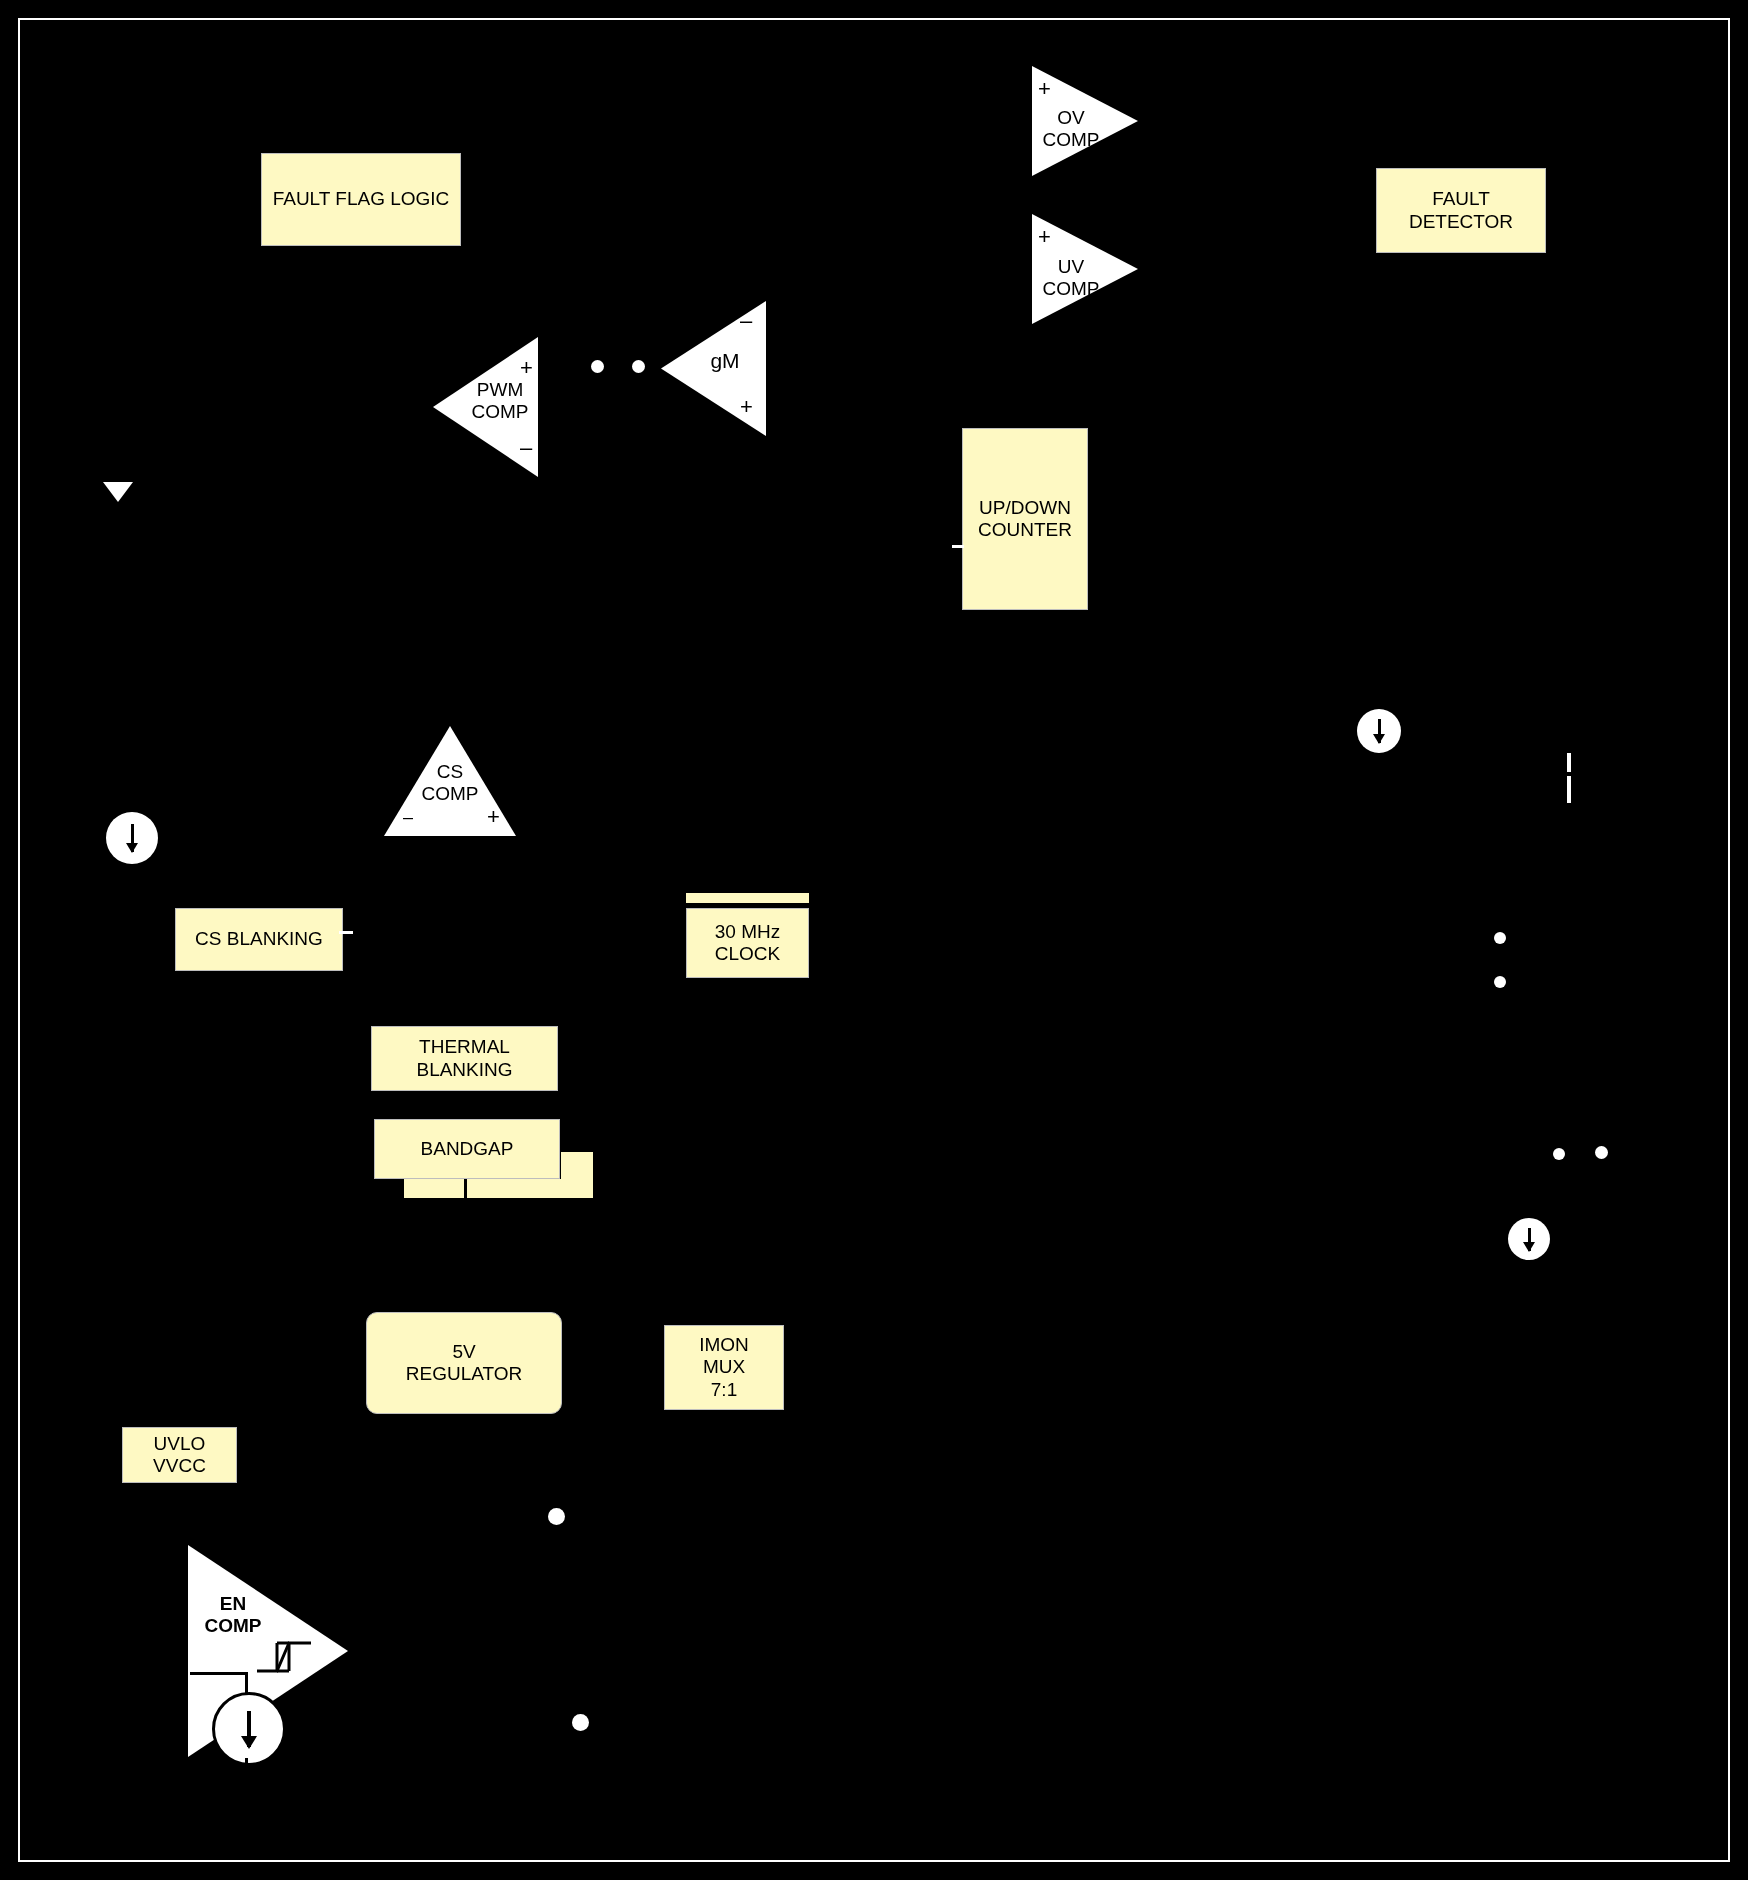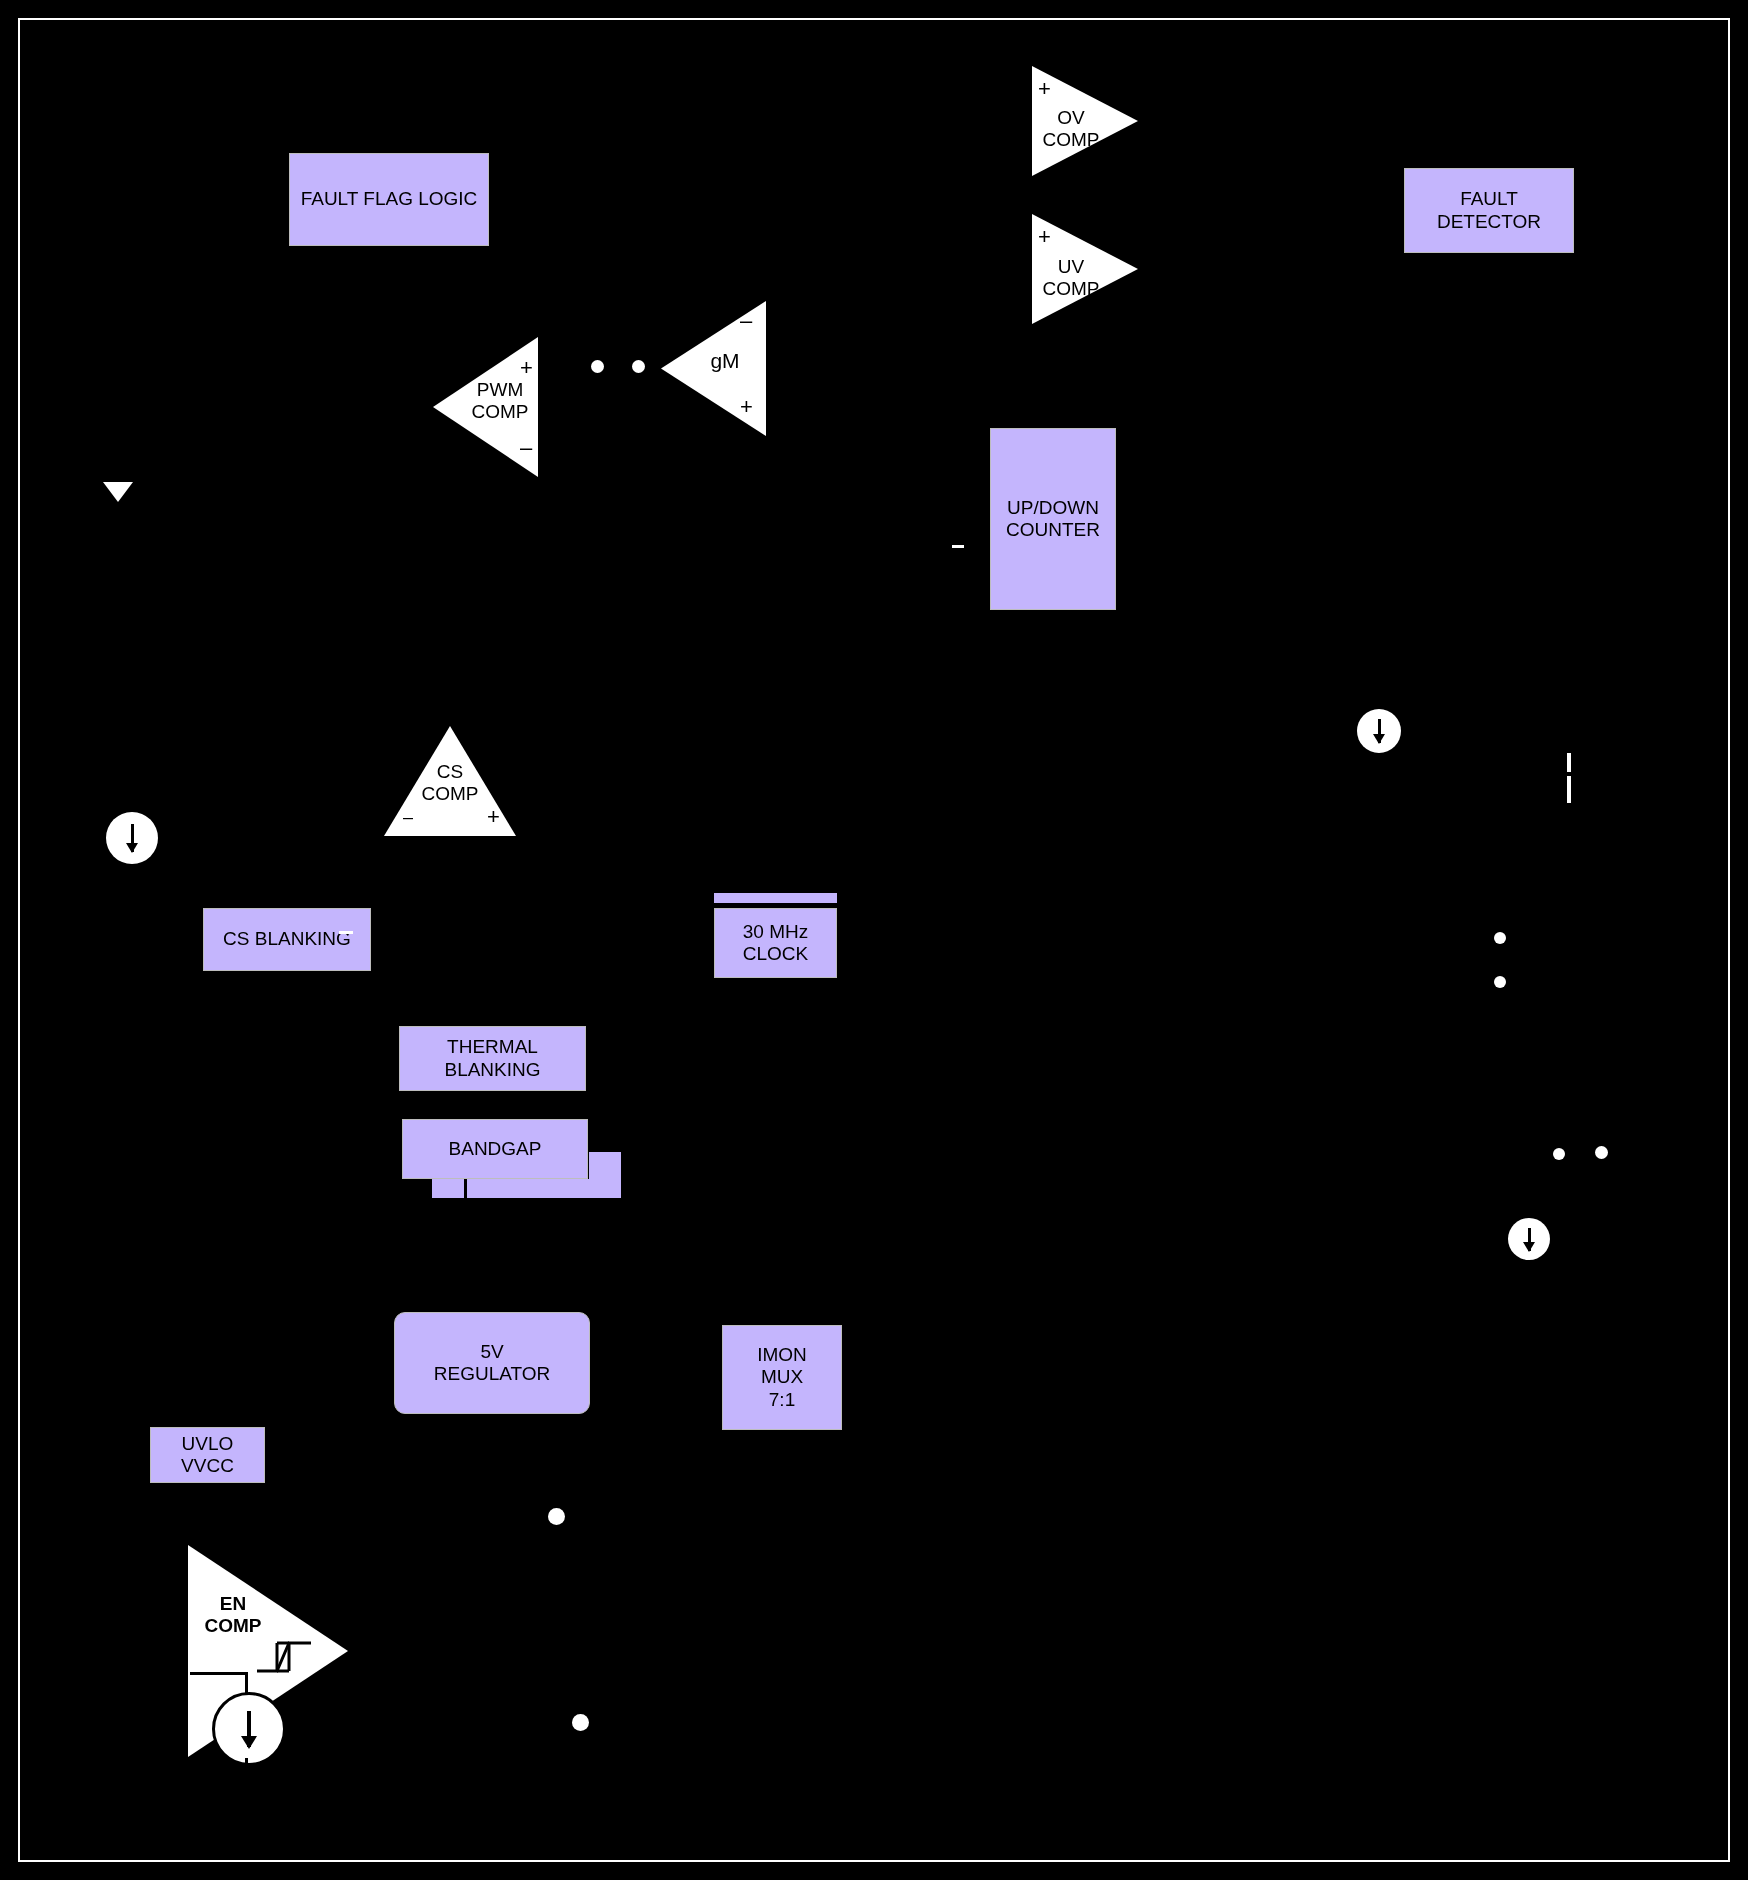--- a/index.html
+++ b/index.html
@@ -16,32 +16,31 @@
   #frame{
     position:absolute;
     left:18px; top:18px;
     width:1712px; height:1844px;
     border:2px solid #ffffff;
     box-sizing:border-box;
     pointer-events:none;
   }
   .blk{
     position:absolute;
-    background:#c4b5fd;
+    background:#fef9c3;
     color:#000000;
     border:1px solid #bdbdbd;
     box-sizing:border-box;
     display:flex;
     align-items:center;
     justify-content:center;
     text-align:center;
     line-height:1.17;
     font-size:19px;
     white-space:pre-line;
-    margin-left:28px;
   }
   .blk.nb{border:none;}
   
   .tri{
     position:absolute;
     background:#ffffff;
     color:#000000;
   }
   .tri-right{clip-path:polygon(0% 0%, 100% 50%, 0% 100%);}
   .tri-left{clip-path:polygon(100% 0%, 0% 50%, 100% 100%);}
@@ -166,21 +165,21 @@
 
   <div class="blk nb" style="left:561px;top:1152px;width:32px;height:46px;"></div>
   <div class="blk nb" style="left:404px;top:1179px;width:189px;height:19px;"></div>
   <div class="wireb" style="left:464px;top:1179px;width:3px;height:19px;"></div>
 
   <div class="blk" style="left:366px;top:1312px;width:196px;height:102px;border-radius:11px;">
     <span>5V
 REGULATOR</span>
   </div>
 
-  <div class="blk" style="left:694px;top:1325px;width:120px;height:105px;">
+  <div class="blk" style="left:664px;top:1325px;width:120px;height:85px;">
     <span>IMON
 MUX
 7:1</span>
   </div>
 
   <div class="blk" style="left:122px;top:1427px;width:115px;height:56px;">
     <span>UVLO
 VVCC</span>
   </div>
 

